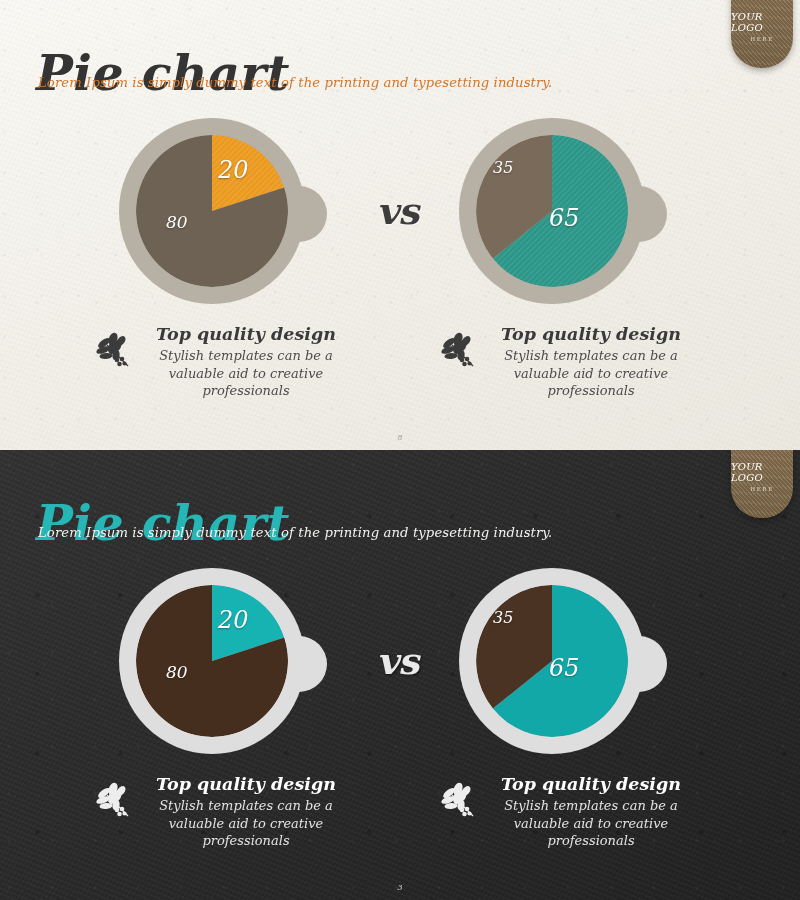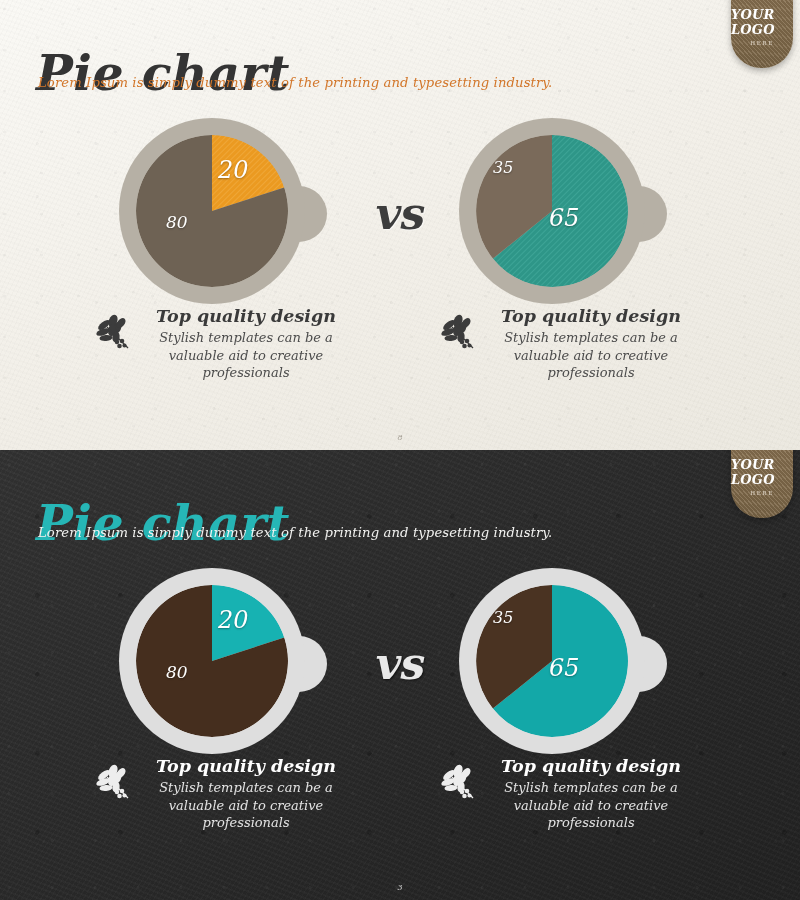--- a/index.html
+++ b/index.html
@@ -61,21 +61,21 @@
   .logo-badge{
     position:absolute;right:7px;top:-16px;width:62px;height:84px;
     border-radius:0 0 30px 30px;
     background:
       repeating-linear-gradient(48deg, rgba(255,255,255,.10) 0 1px, rgba(0,0,0,.09) 1px 3px),
       linear-gradient(#8a7252,#7b6647);
     box-shadow:0 3px 6px rgba(0,0,0,.28);
     display:flex;flex-direction:column;align-items:center;justify-content:center;
     z-index:6;
   }
-  .logo-main{color:#fff;font-style:italic;font-weight:700;font-size:13px;letter-spacing:.2px;}
+  .logo-main{color:#fff;font-style:italic;font-weight:400;font-size:10px;letter-spacing:.2px;}
   .logo-sub {color:#e6ddd0;font-size:5.6px;letter-spacing:1.6px;margin-top:3px;}
 
   
   .cups{position:absolute;left:0;top:110px;width:800px;height:210px;}
   .cup{position:absolute;top:0;width:210px;height:210px;}
   .cup.left {left:105px;}
   .cup.right{left:445px;}
 
   .handle{
     position:absolute;top:76px;left:150px;width:72px;height:56px;
@@ -97,28 +97,28 @@
   .pie svg{display:block;}
 
   .pielabel{
     position:absolute;color:#fff;font-style:italic;text-shadow:0 1px 2px rgba(0,0,0,.35);
     line-height:1;
   }
 
   
   .vs{
     position:absolute;top:188px;left:0;width:800px;text-align:center;
-    font-style:italic;font-weight:700;font-size:44px;letter-spacing:-1px;
+    font-style:italic;font-weight:700;font-size:38px;letter-spacing:-1px;
   }
   .light .vs{color:#3d3d3d;text-shadow:1px 1px 0 rgba(255,255,255,.6);}
   .dark  .vs{color:#e9e9e9;text-shadow:1px 1px 2px rgba(0,0,0,.6);}
   .dark .vs{top:188px;}
 
   
-  .caps{position:absolute;left:0;top:307px;width:800px;height:95px;}
+  .caps{position:absolute;left:0;top:325px;width:800px;height:95px;}
   .cap{position:absolute;top:0;width:260px;display:flex;align-items:flex-start;}
   .cap.left {left:95px;}
   .cap.right{left:440px;}
   .sprig{flex:0 0 42px;width:42px;height:42px;margin-top:4px;}
   .captxt{flex:1;text-align:center;}
   .cap-h{
     font-style:italic;font-weight:700;font-size:17.5px;line-height:1.1;margin-bottom:3px;
   }
   .cap-b{font-style:italic;font-size:13px;line-height:1.35;}
   .light .cap-h{color:#3a3a3a;}

